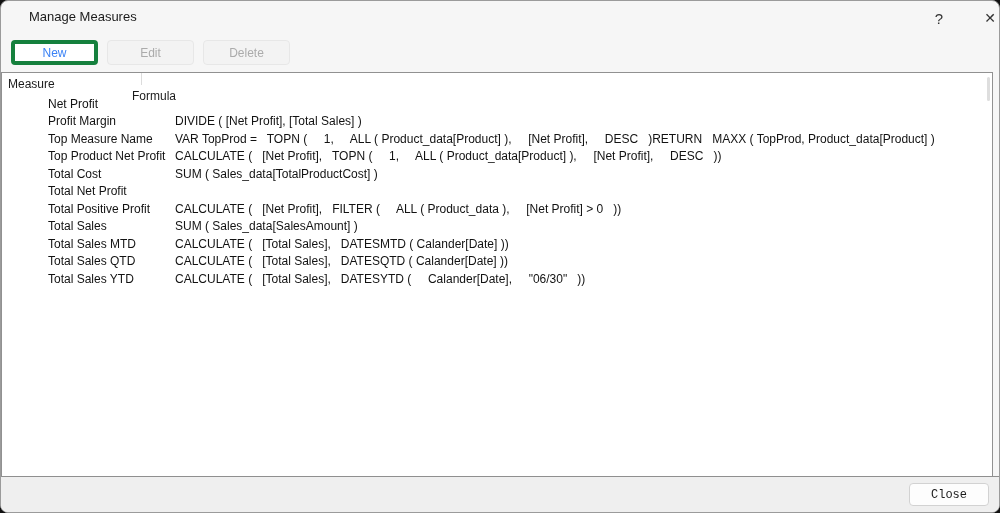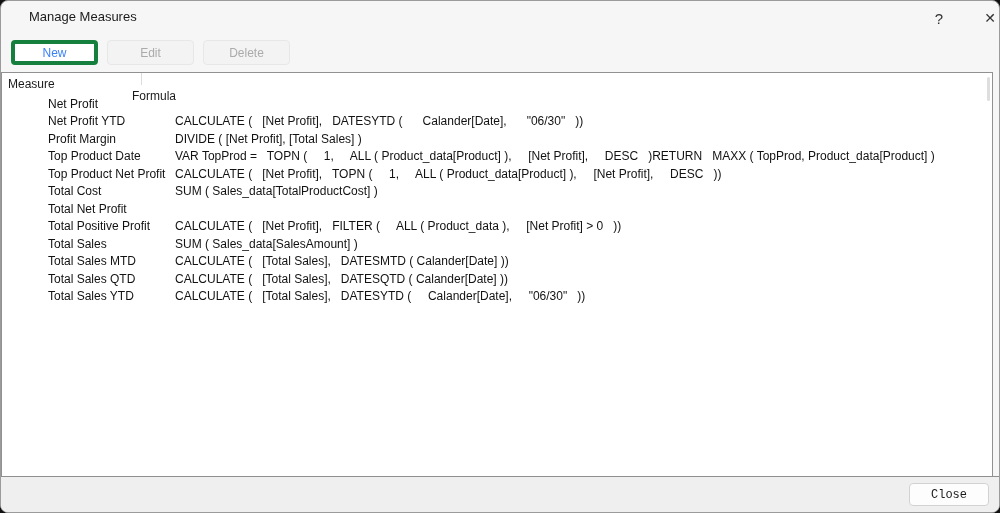--- a/index.html
+++ b/index.html
@@ -100,29 +100,25 @@
   <div class="listview">
     <div class="lv-header">
       <div class="lv-hcell measure">Measure</div>
       <div class="lv-hcell formula">Formula</div>
     </div>
     <div class="lv-body" id="lv-body">
         <div class="lv-row">
           <div class="lv-cell cell-measure">Net Profit</div>
         </div>
         <div class="lv-row">
-          <div class="lv-cell cell-measure">Net Profit YTD</div>
-          <div class="lv-cell cell-formula">CALCULATE (   [Net Profit],   DATESYTD (      Calander[Date],      "06/30"   ))</div>
-        </div>
-        <div class="lv-row">
           <div class="lv-cell cell-measure">Profit Margin</div>
           <div class="lv-cell cell-formula">DIVIDE ( [Net Profit], [Total Sales] )</div>
         </div>
         <div class="lv-row">
-          <div class="lv-cell cell-measure">Top Product Date</div>
+          <div class="lv-cell cell-measure">Top Measure Name</div>
           <div class="lv-cell cell-formula">VAR TopProd =   TOPN (     1,     ALL ( Product_data[Product] ),     [Net Profit],     DESC   )RETURN   MAXX ( TopProd, Product_data[Product] )</div>
         </div>
         <div class="lv-row">
           <div class="lv-cell cell-measure">Top Product Net Profit</div>
           <div class="lv-cell cell-formula">CALCULATE (   [Net Profit],   TOPN (     1,     ALL ( Product_data[Product] ),     [Net Profit],     DESC   ))</div>
         </div>
         <div class="lv-row">
           <div class="lv-cell cell-measure">Total Cost</div>
           <div class="lv-cell cell-formula">SUM ( Sales_data[TotalProductCost] )</div>
         </div>

